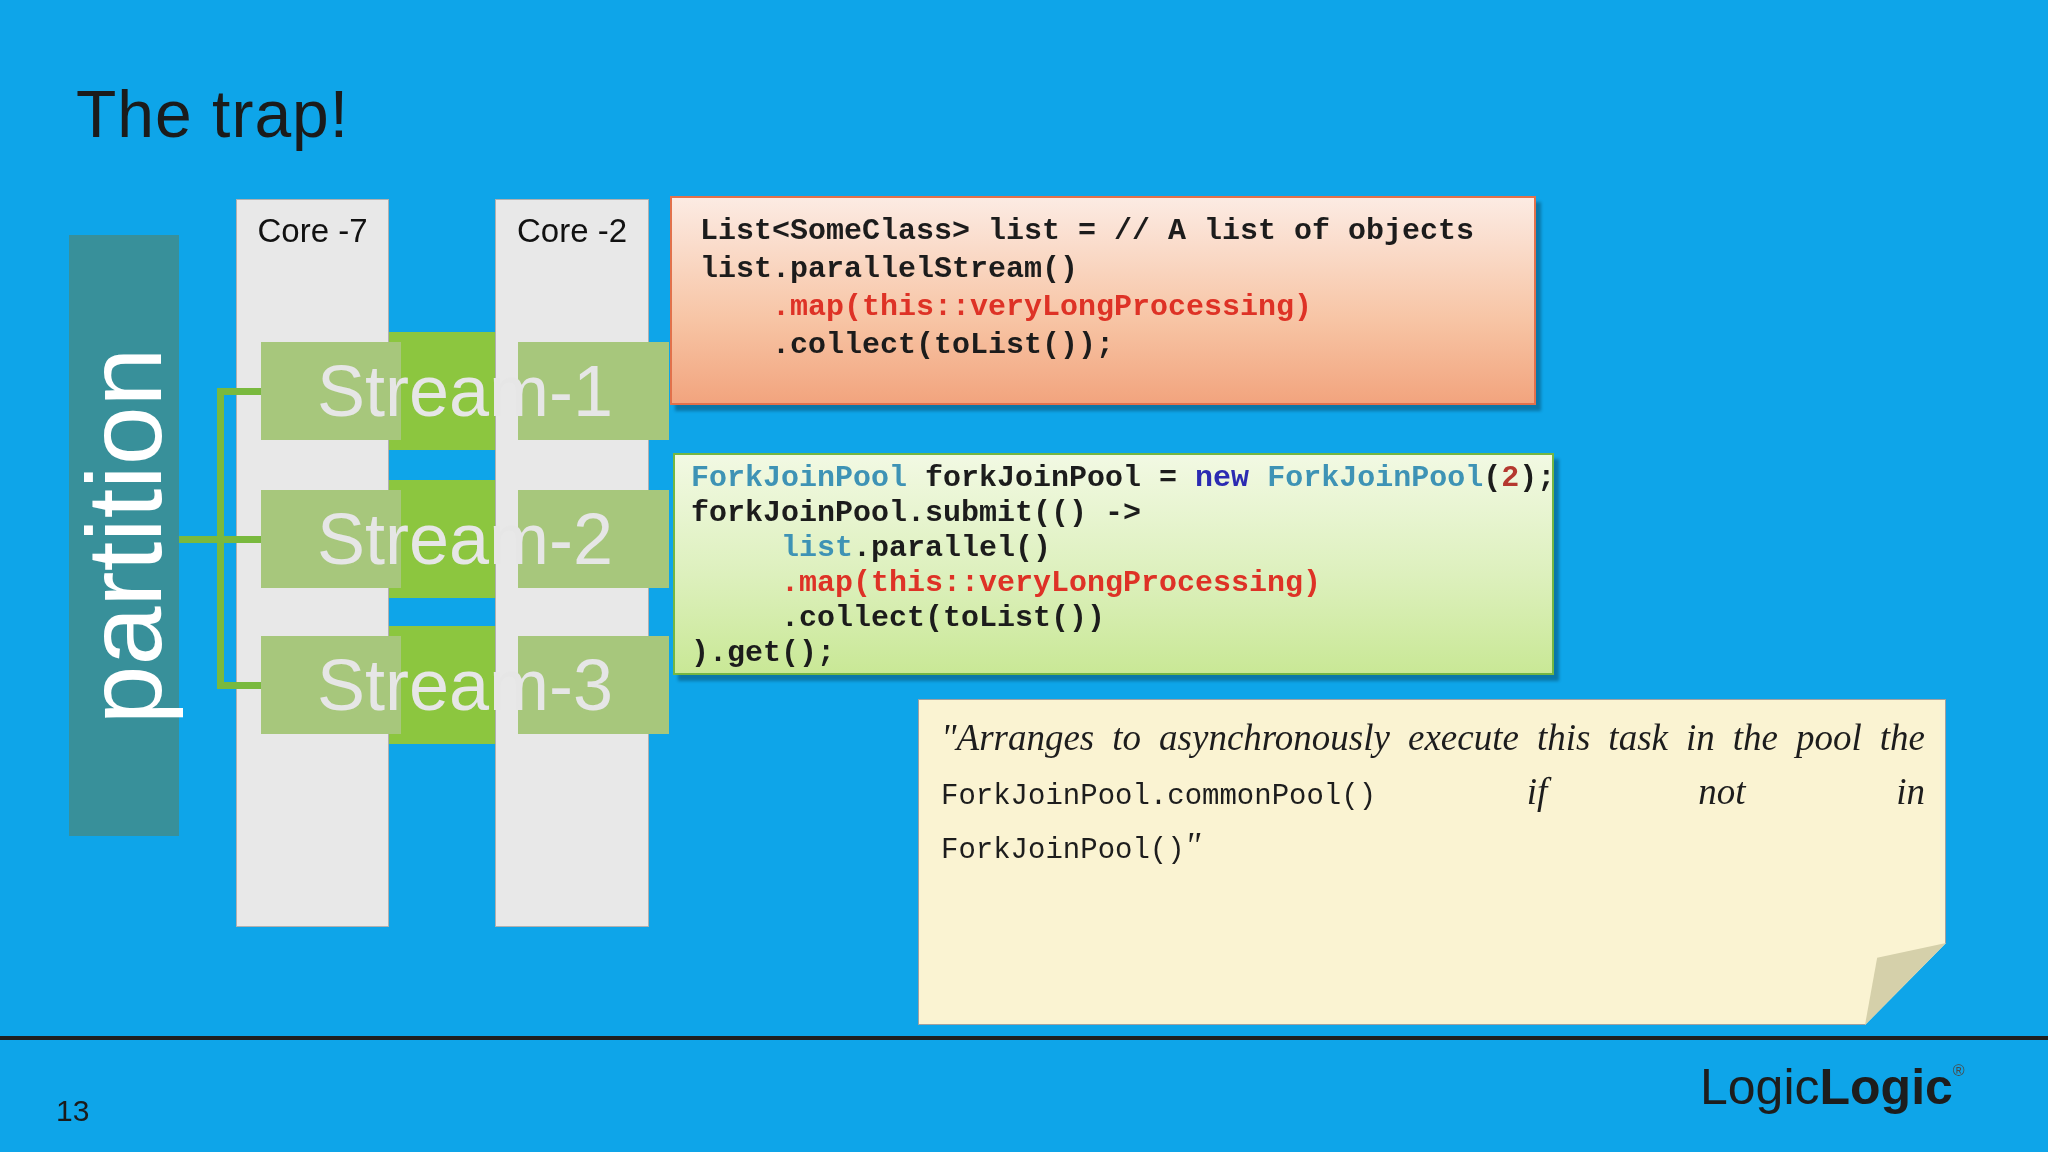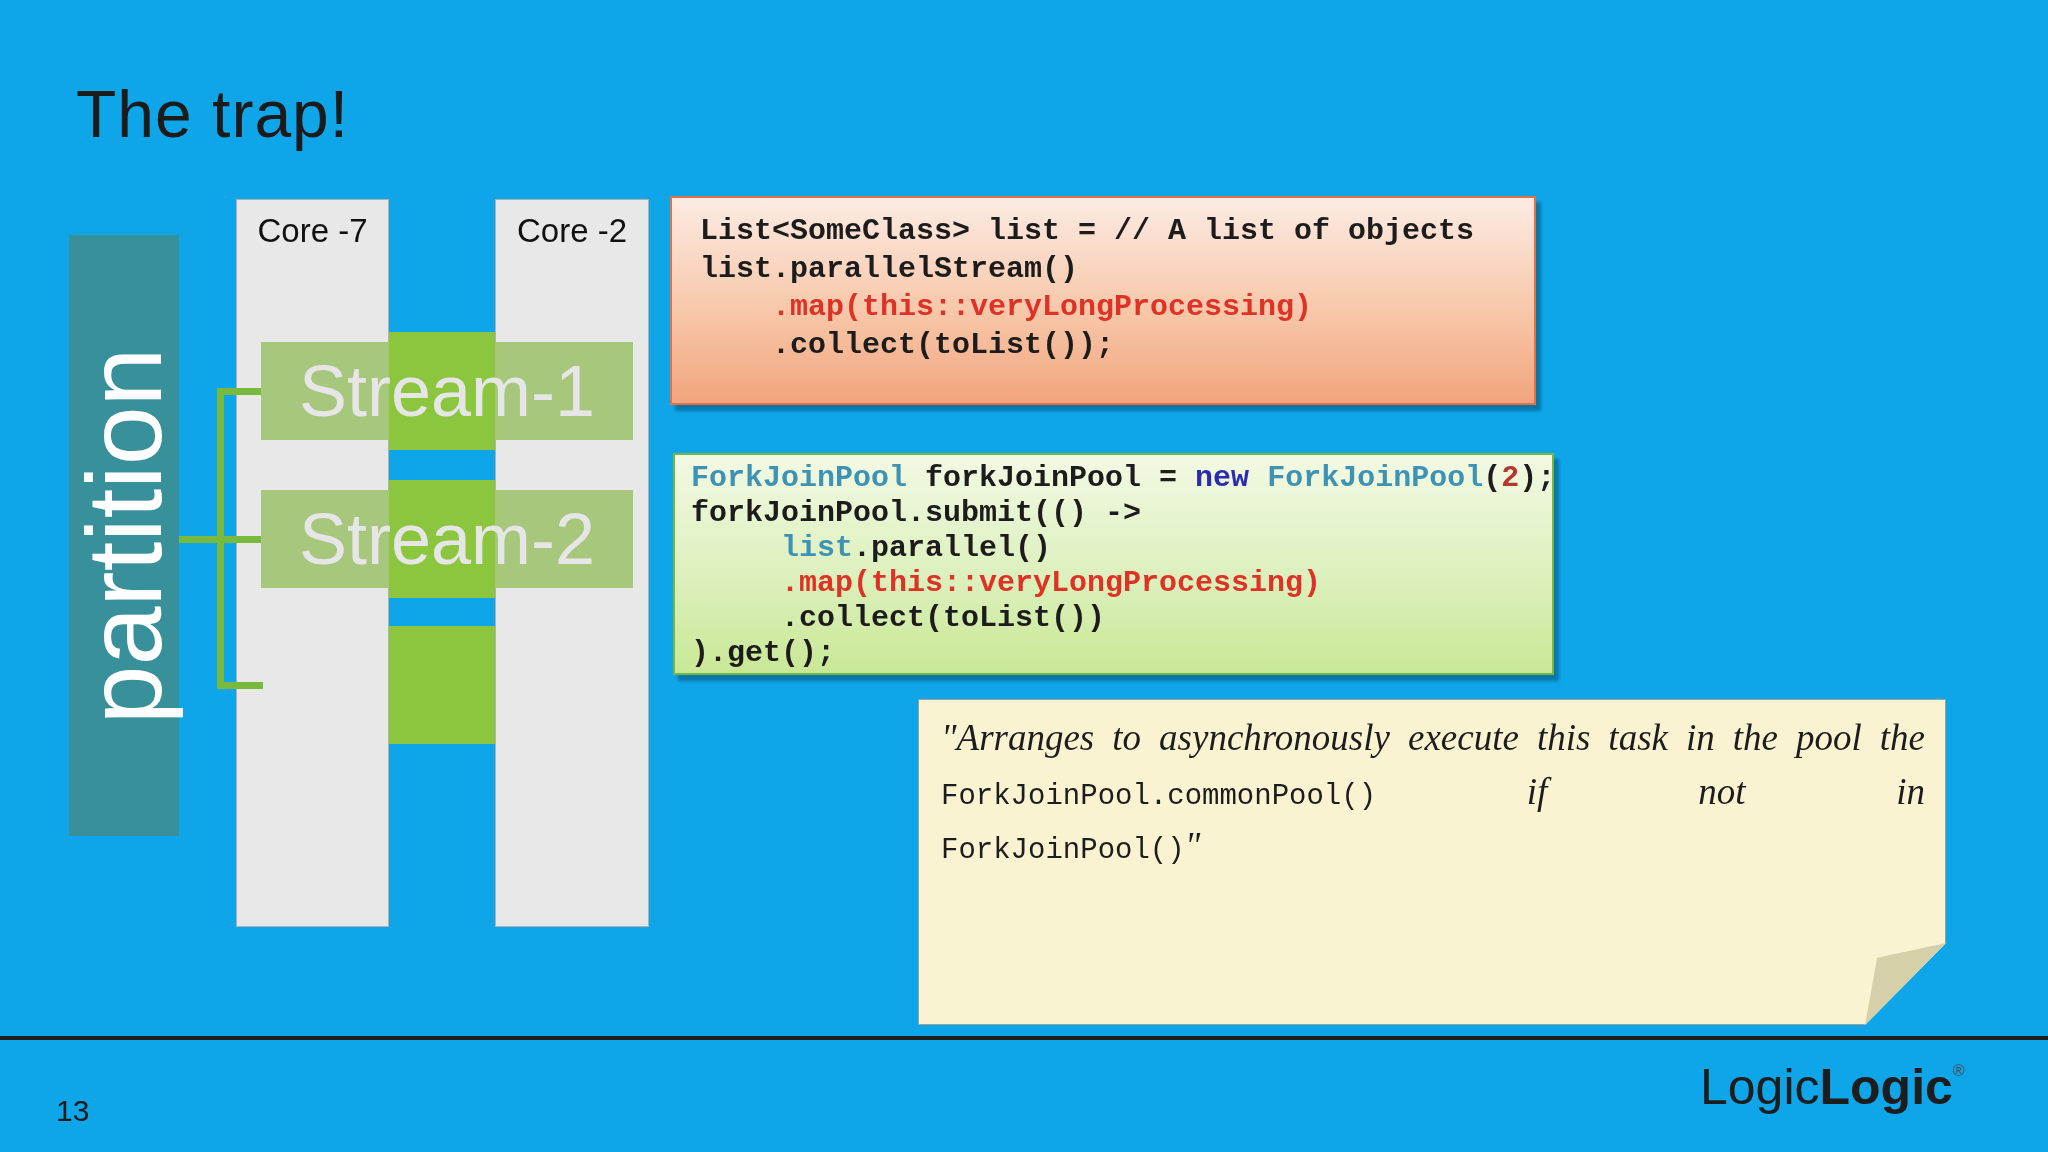--- a/index.html
+++ b/index.html
@@ -25,21 +25,21 @@
   
   .bracket { position:absolute; background:#79b93e; }
   .bracket.vline { left:217px; top:388px; width:7px; height:301px; }
   .bracket.stub-1 { left:217px; top:388px; width:46px; height:7px; }
   .bracket.stub-2 { left:179px; top:536px; width:84px; height:7px; }
   .bracket.stub-3 { left:217px; top:682px; width:46px; height:7px; }
 
   
   .stream-bright { position:absolute; left:389px; width:106px; height:118px; background:#8cc63f; }
   .b1 { top:332px; } .b2 { top:480px; } .b3 { top:626px; }
-  .stream-bar { position:absolute; left:261px; width:372px; height:98px; background:#a7c77c;
+  .stream-bar { position:absolute; left:261px; width:408px; height:98px; background:#a7c77c;
                 display:flex; align-items:center; justify-content:center; }
   .s1 { top:342px; } .s2 { top:490px; } .s3 { top:636px; }
   .stream-bar { background:linear-gradient(90deg,#a7c77c 0%,#a7c77c 34.4%,rgba(0,0,0,0) 34.4%,rgba(0,0,0,0) 62.9%,#a7c77c 62.9%,#a7c77c 100%); }
   .stream-label { font-size:72px; color:#e6e6e6; line-height:1; }
 
   
   .code-box { position:absolute; white-space:pre; font-family:"Liberation Mono", monospace;
               font-size:30px; box-shadow:5px 6px 3px rgba(0,0,0,0.28);font-weight:bold; }
   .code-box .code-line { white-space:pre; }
   .box-red { left:670px; top:196px; width:866px; height:209px;
@@ -98,20 +98,23 @@
   <div class="stream-bright b1"></div>
   <div class="stream-bright b2"></div>
   <div class="stream-bright b3"></div>
 
   <div class="stream-bar s1">
     <span class="stream-label">Stream-1</span>
   </div>
   <div class="stream-bar s2">
     <span class="stream-label">Stream-2</span>
   </div>
+  <div class="stream-bar s3">
+    <span class="stream-label">Stream-3</span>
+  </div>
 
   <div class="code-box box-red"><div class="code-line"><span class="seg-plain">List&lt;SomeClass&gt; list = // A list of objects</span></div><div class="code-line"><span class="seg-plain">list.parallelStream()</span></div><div class="code-line"><span class="seg-plain">    </span><span class="seg-red">.map(this::veryLongProcessing)</span></div><div class="code-line"><span class="seg-plain">    .collect(toList());</span></div></div>
 
   <div class="code-box box-green"><div class="code-line"><span class="seg-type">ForkJoinPool</span><span class="seg-plain"> forkJoinPool = </span><span class="seg-new">new</span><span class="seg-plain"> </span><span class="seg-type">ForkJoinPool</span><span class="seg-plain">(</span><span class="seg-num">2</span><span class="seg-plain">);</span></div><div class="code-line"><span class="seg-plain">forkJoinPool.submit(() -&gt;</span></div><div class="code-line"><span class="seg-plain">     </span><span class="seg-type">list</span><span class="seg-plain">.parallel()</span></div><div class="code-line"><span class="seg-plain">     </span><span class="seg-red">.map(this::veryLongProcessing)</span></div><div class="code-line"><span class="seg-plain">     .collect(toList())</span></div><div class="code-line"><span class="seg-plain">).get();</span></div></div>
 
   <div class="note">
       <div class="note-line"><span class="seg-serif">"Arranges to asynchronously execute this task in the pool the</span></div>
       <div class="note-line"><span class="seg-mono">ForkJoinPool.commonPool()</span><span class="seg-serif"> if not in</span></div>
       <div class="note-line"><span class="seg-mono">ForkJoinPool()</span><span class="seg-serif">"</span></div>
     </div>

